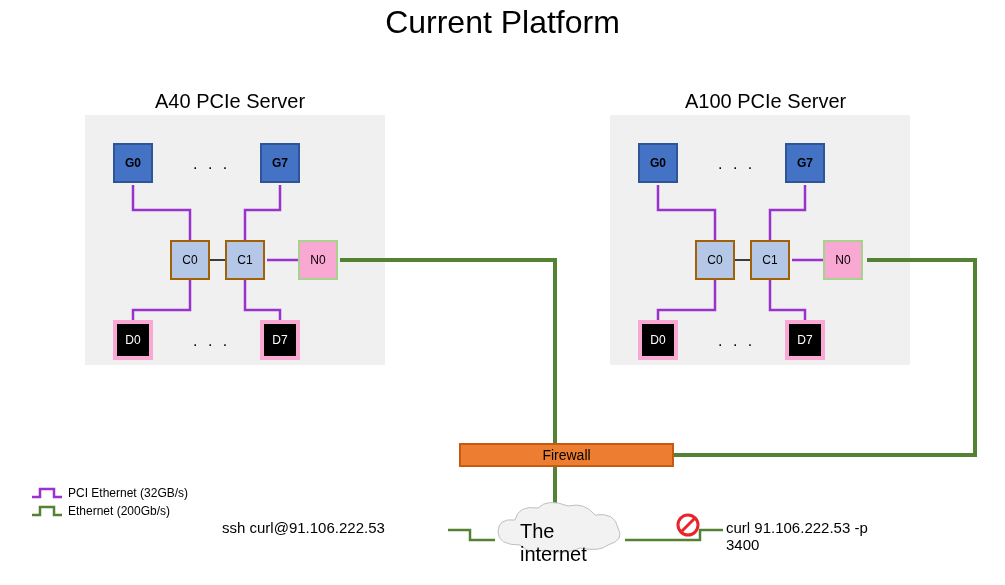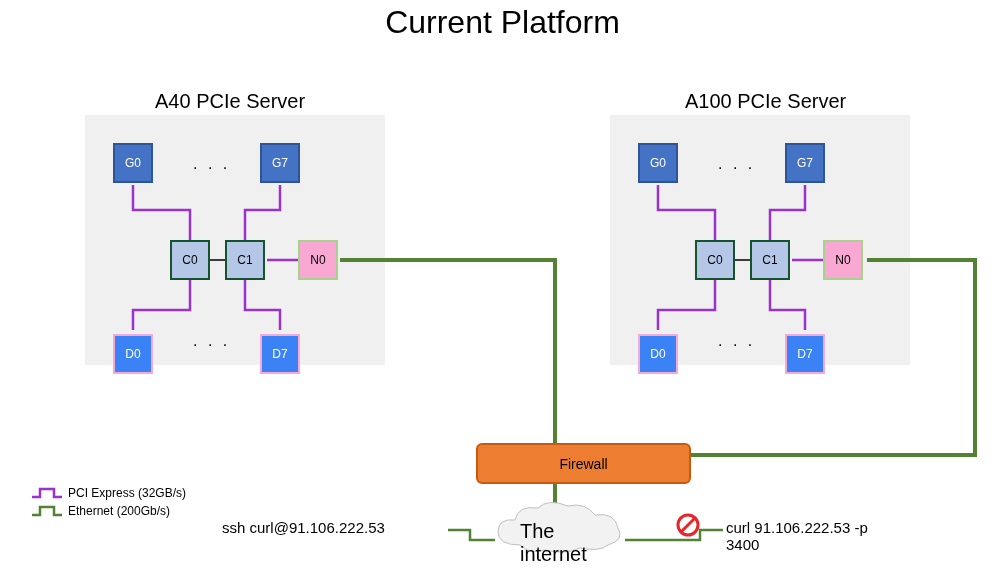--- a/index.html
+++ b/index.html
@@ -1,23 +1,23 @@
 <!DOCTYPE html>
 <html><head>
   <meta charset="utf-8">
   <style>
     * { box-sizing: border-box; margin: 0; padding: 0; }
     body { font-family: Arial, sans-serif; width: 1005px; height: 585px; position: relative; background: white; }
     .title { text-align: center; font-size: 32px; font-weight: normal; padding-top: 4px; }
     .server-label { position: absolute; font-size: 20px; }
     .server-box { position: absolute; background: #f0f0f0; width: 300px; height: 250px; }
     .node { position: absolute; width: 40px; height: 40px; display: flex; align-items: center; justify-content: center; font-size: 12px; }
-    .node.gpu { background: #4472C4; color: #ffffff; border: 2px solid #2E5597; }
-    .node.cpu { background: #B4C7E7; border: 2px solid #14532d; }
-    .node.dsk { background: #3b82f6; color: white; border: 2px solid #f9a8d4; margin-top: 14px; }
+    .node.gpu { background: #4472C4; color: #000000; border: 2px solid #2E5597; font-weight: bold; }
+    .node.cpu { background: #B4C7E7; border: 2px solid #a16207; }
+    .node.dsk { background: #000000; color: white; border: 4px solid #f9a8d4; }
     .node.nic { background: #f9a8d4; border: 2px solid #A9D18E; }
     .dots { position: absolute; font-size: 16px; letter-spacing: 3px; }
     .firewall { position: absolute; background: #ED7D31; border: 2px solid #C55A11; display: flex; align-items: center; justify-content: center; font-size: 14px; }
     .internet { position: absolute; display: flex; align-items: center; justify-content: center; font-size: 20px; }
     .legend-text { position: absolute; font-size: 12px; }
     .cmd-text { position: absolute; font-size: 15px; }
     svg.conn { position: absolute; top: 0; left: 0; pointer-events: none; }
     .cloud-shape { position: absolute; }
     .prohibit { position: absolute; width: 24px; height: 24px; }
   </style>
@@ -72,35 +72,35 @@
 <div class="node gpu" style="left:638px; top:143px;">G0</div>
 <div class="dots" style="left:718px; top:155px;">. . .</div>
 <div class="node gpu" style="left:785px; top:143px;">G7</div>
 <div class="node cpu" style="left:695px; top:240px;">C0</div>
 <div class="node cpu" style="left:750px; top:240px;">C1</div>
 <div class="node nic" style="left:823px; top:240px;">N0</div>
 <div class="node dsk" style="left:638px; top:320px;">D0</div>
 <div class="dots" style="left:718px; top:332px;">. . .</div>
 <div class="node dsk" style="left:785px; top:320px;">D7</div>
 
-<div class="firewall" style="left:476px; top:443px; width:215px; height:41px;border-radius:6px;">Firewall</div>
+<div class="firewall" style="left:459px; top:443px; width:215px; height:24px;">Firewall</div>
 
 <svg class="cloud-shape" style="left:490px; top:500px;" width="140" height="60">
   <path d="M 30 45 Q 8 45 8 32 Q 8 18 25 20 Q 28 5 48 8 Q 58 -2 78 6 Q 95 2 105 15 Q 125 12 128 28 Q 135 40 118 45 Q 110 52 90 48 Q 75 55 55 50 Q 40 55 30 45 Z" fill="#F2F2F2" stroke="#BFBFBF" stroke-width="1"></path>
 </svg>
 <div class="internet" style="left:520px; top:520px; width:80px;">The internet</div>
 
 <svg class="prohibit" style="left:676px; top:513px;" viewBox="0 0 24 24">
   <circle cx="12" cy="12" r="10" fill="none" stroke="#E8252A" stroke-width="3"></circle>
   <line x1="5" y1="19" x2="19" y2="5" stroke="#E8252A" stroke-width="3"></line>
 </svg>
 
 <svg style="position:absolute; left:32px; top:487px;" width="30" height="12">
   <path d="M 0 10 L 8 10 L 8 2 L 22 2 L 22 10 L 30 10" stroke="#9933CC" stroke-width="2.5" fill="none"></path>
 </svg>
-<div class="legend-text" style="left:68px; top:486px;">PCI Express (32GB/s)</div>
+<div class="legend-text" style="left:68px; top:486px;">PCI Ethernet (32GB/s)</div>
 <svg style="position:absolute; left:32px; top:505px;" width="30" height="12">
   <path d="M 0 10 L 8 10 L 8 2 L 22 2 L 22 10 L 30 10" stroke="#548235" stroke-width="2.5" fill="none"></path>
 </svg>
 <div class="legend-text" style="left:68px; top:504px;">Ethernet (200Gb/s)</div>
 
 <div class="cmd-text" style="left:222px; top:519px;">ssh curl@91.106.222.53</div>
 <div class="cmd-text" style="left:726px; top:519px; width:170px;">curl 91.106.222.53 -p 3400</div>
 
 </body></html>

